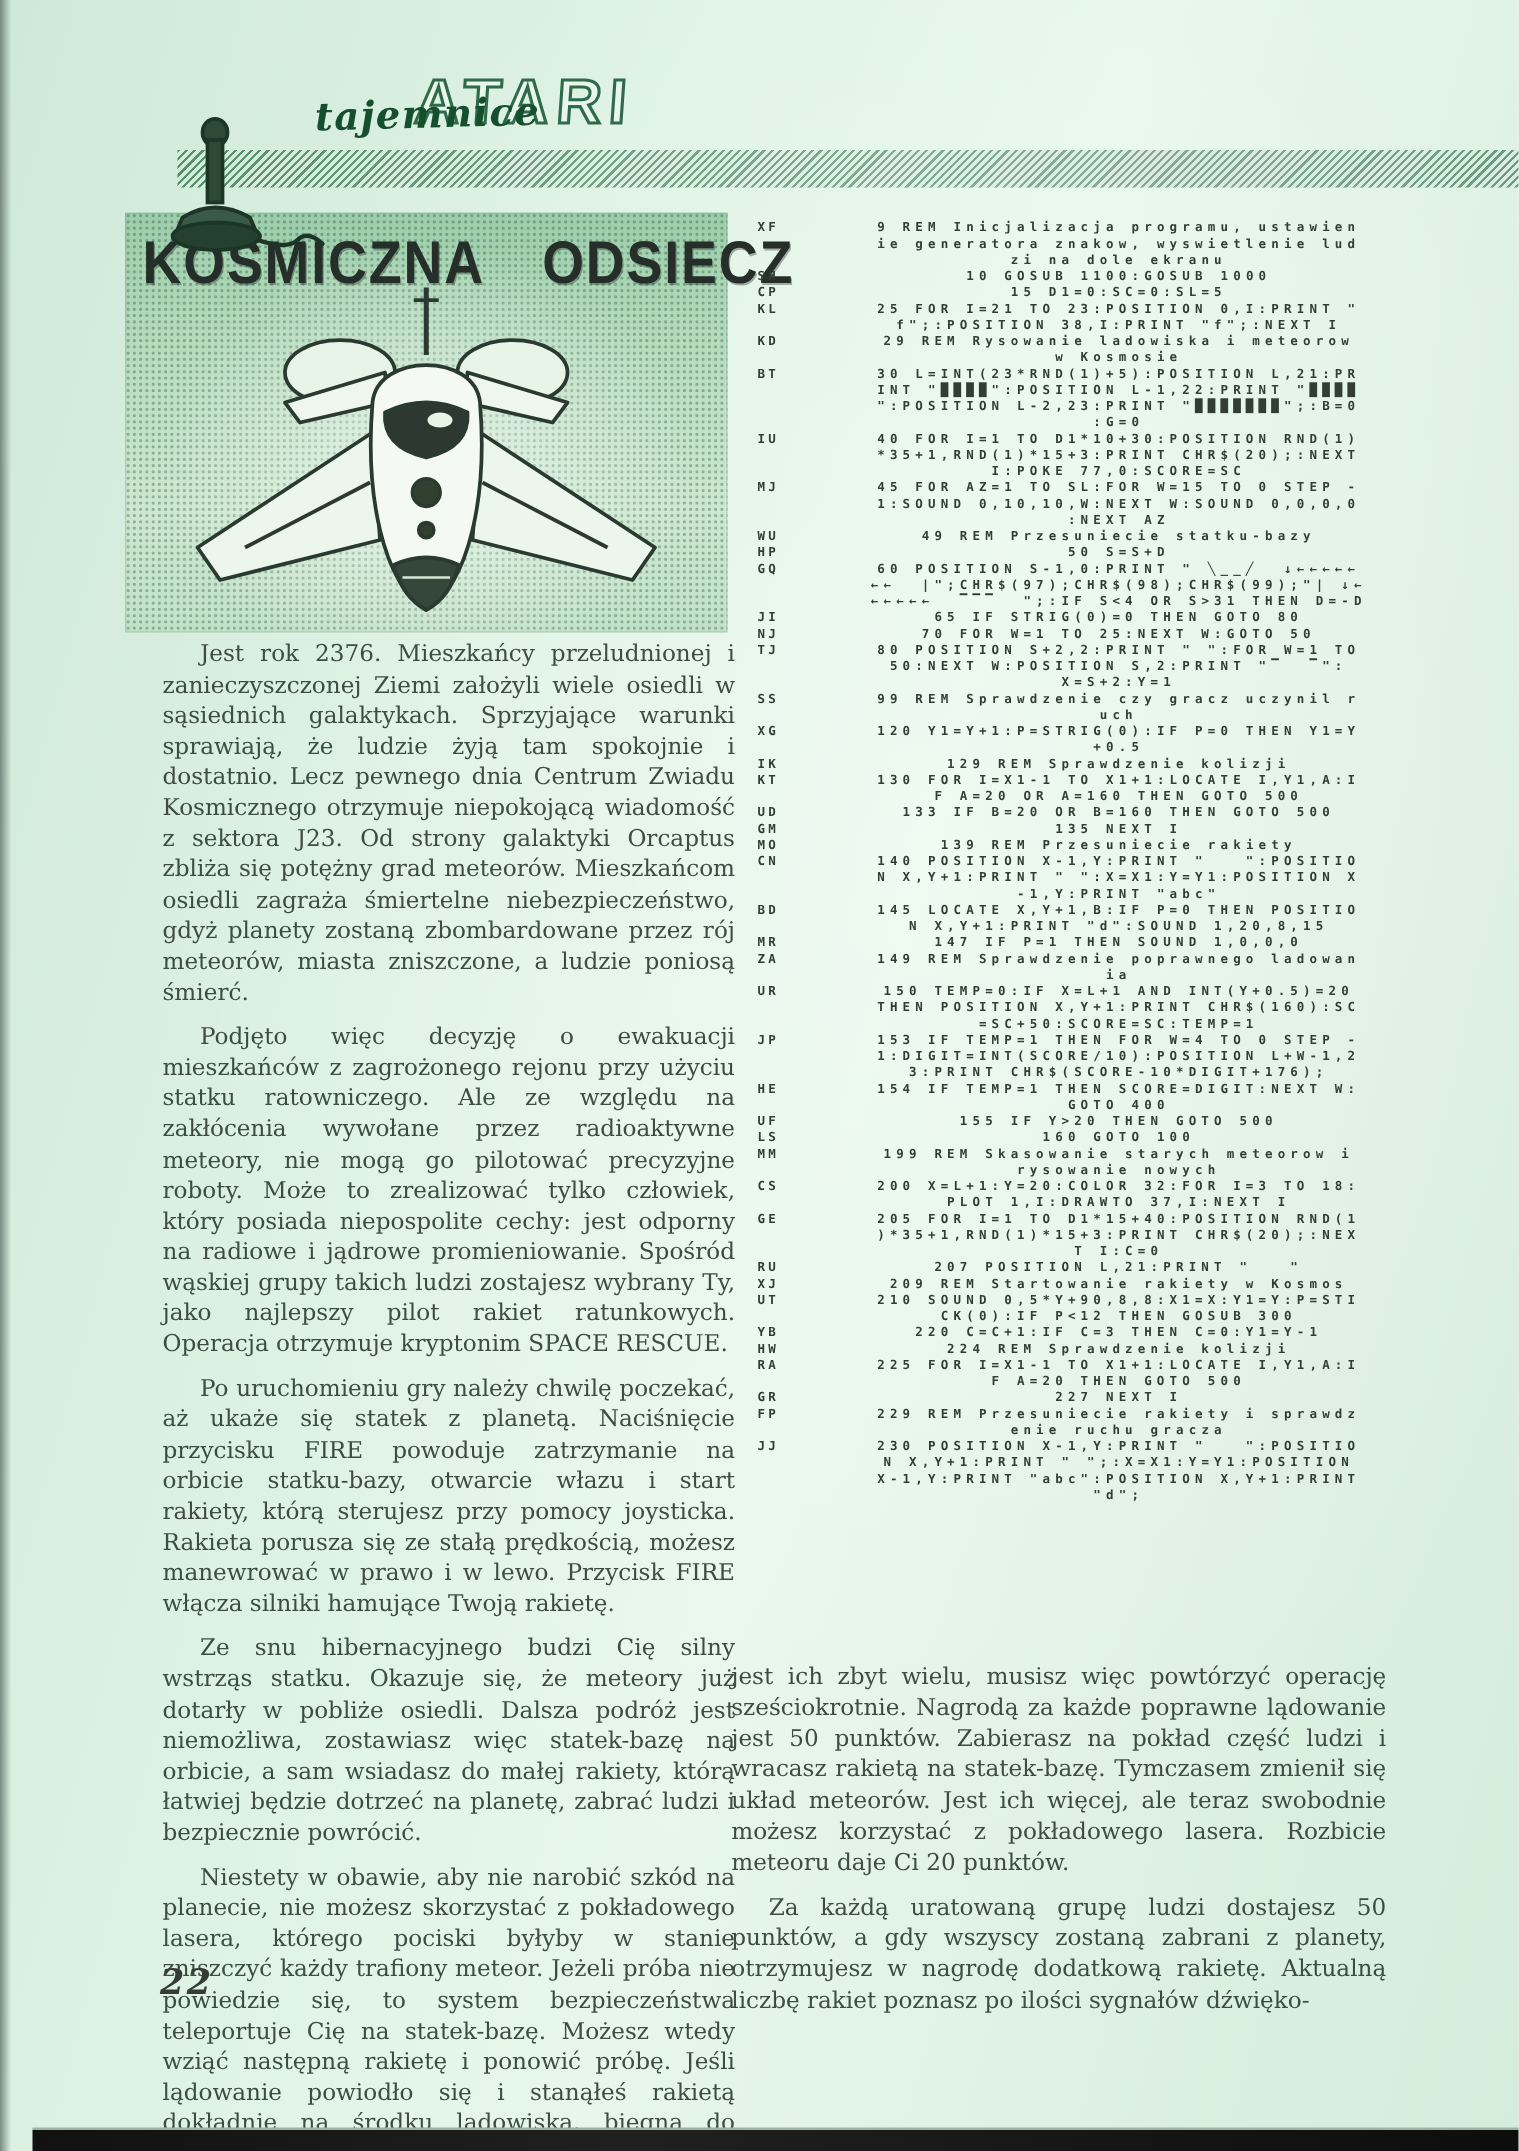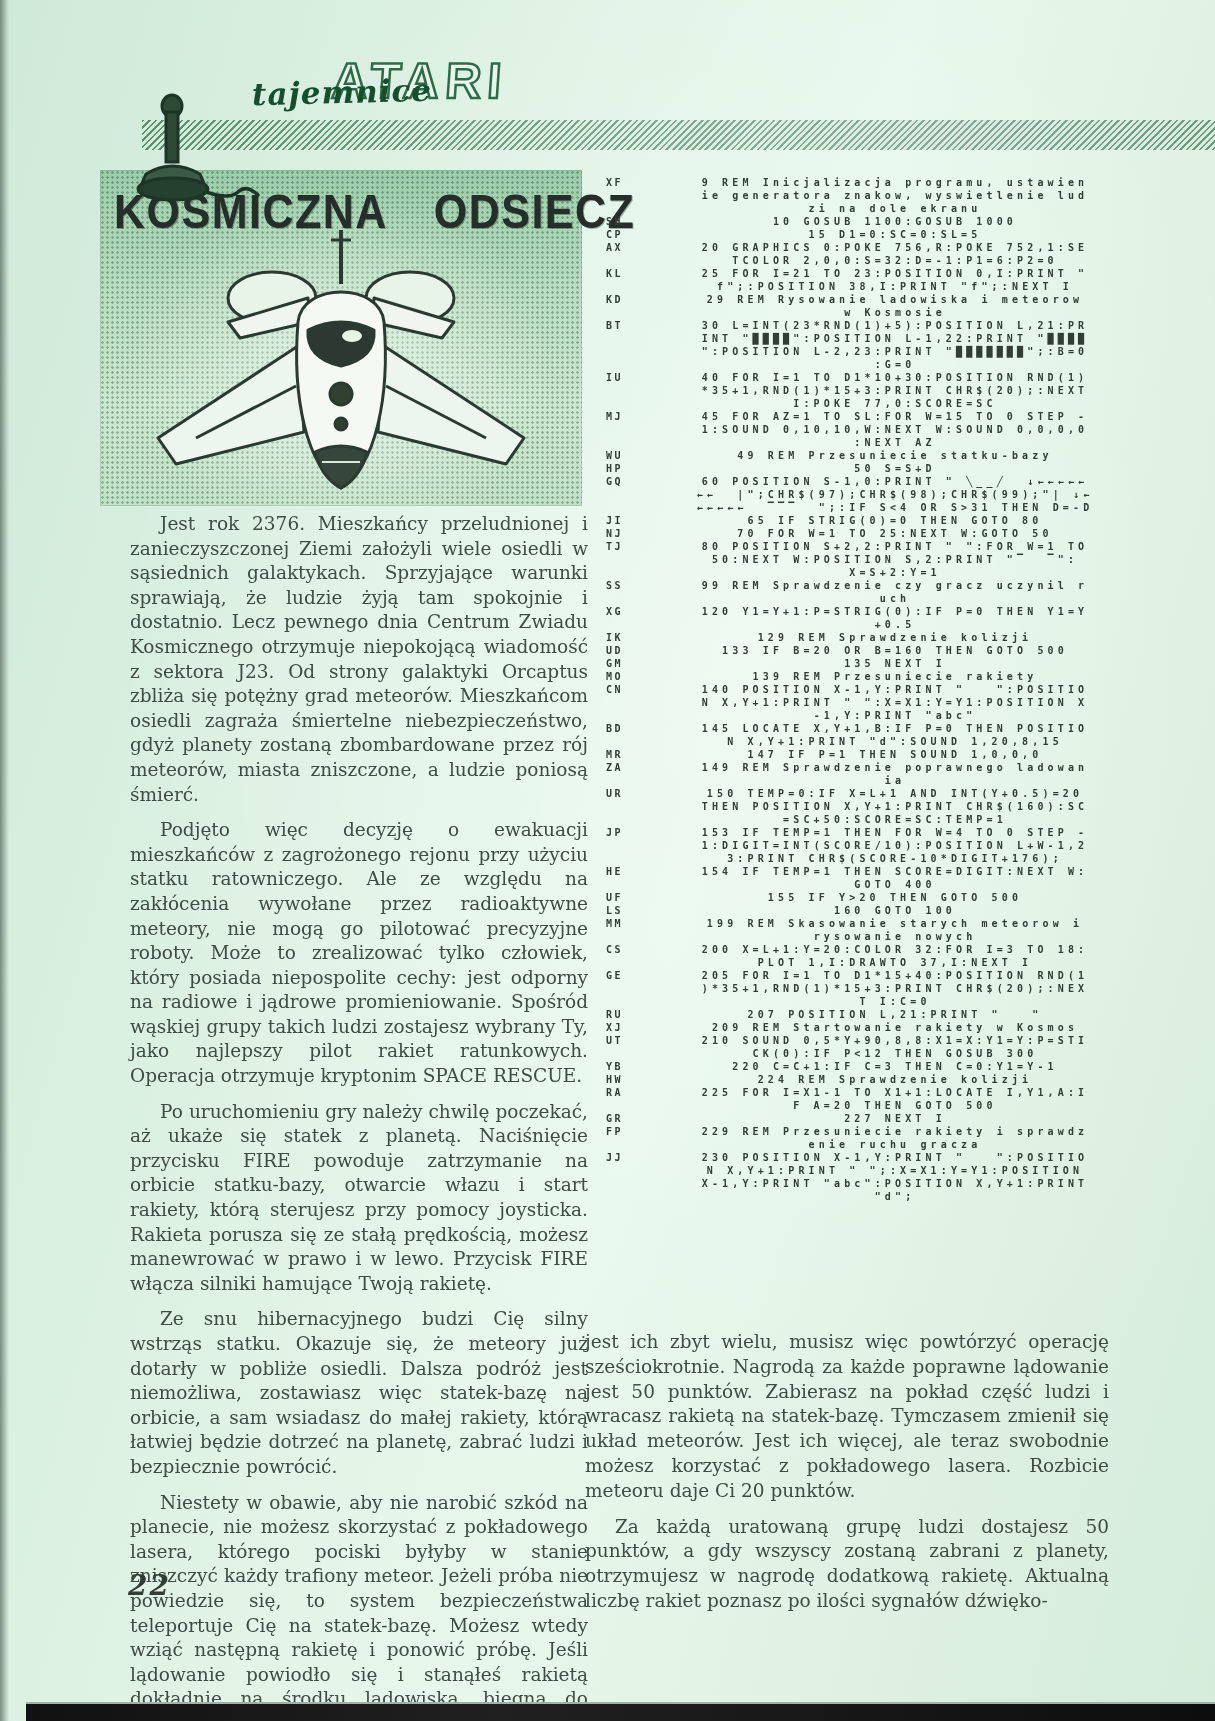--- a/index.html
+++ b/index.html
@@ -145,27 +145,20 @@
           <div class="code-line">10 GOSUB 1100:GOSUB 1000</div>
         </div>
       </div>
       <div class="code-row">
         <div class="code-checksum">CP</div>
         <div class="code-body">
           <div class="code-line">15 D1=0:SC=0:SL=5</div>
         </div>
       </div>
       <div class="code-row">
-        <div class="code-checksum">AX</div>
-        <div class="code-body">
-          <div class="code-line">20 GRAPHICS 0:POKE 756,R:POKE 752,1:SE</div>
-          <div class="code-line">TCOLOR 2,0,0:S=32:D=-1:P1=6:P2=0</div>
-        </div>
-      </div>
-      <div class="code-row">
         <div class="code-checksum">KL</div>
         <div class="code-body">
           <div class="code-line">25 FOR I=21 TO 23:POSITION 0,I:PRINT "</div>
           <div class="code-line">f";:POSITION 38,I:PRINT "f";:NEXT I</div>
         </div>
       </div>
       <div class="code-row">
         <div class="code-checksum">KD</div>
         <div class="code-body">
           <div class="code-line">29 REM Rysowanie ladowiska i meteorow</div>
@@ -251,20 +244,27 @@
           <div class="code-line">+0.5</div>
         </div>
       </div>
       <div class="code-row">
         <div class="code-checksum">IK</div>
         <div class="code-body">
           <div class="code-line">129 REM Sprawdzenie kolizji</div>
         </div>
       </div>
       <div class="code-row">
+        <div class="code-checksum">KT</div>
+        <div class="code-body">
+          <div class="code-line">130 FOR I=X1-1 TO X1+1:LOCATE I,Y1,A:I</div>
+          <div class="code-line">F A=20 OR A=160 THEN GOTO 500</div>
+        </div>
+      </div>
+      <div class="code-row">
         <div class="code-checksum">UD</div>
         <div class="code-body">
           <div class="code-line">133 IF B=20 OR B=160 THEN GOTO 500</div>
         </div>
       </div>
       <div class="code-row">
         <div class="code-checksum">GM</div>
         <div class="code-body">
           <div class="code-line">135 NEXT I</div>
         </div>

